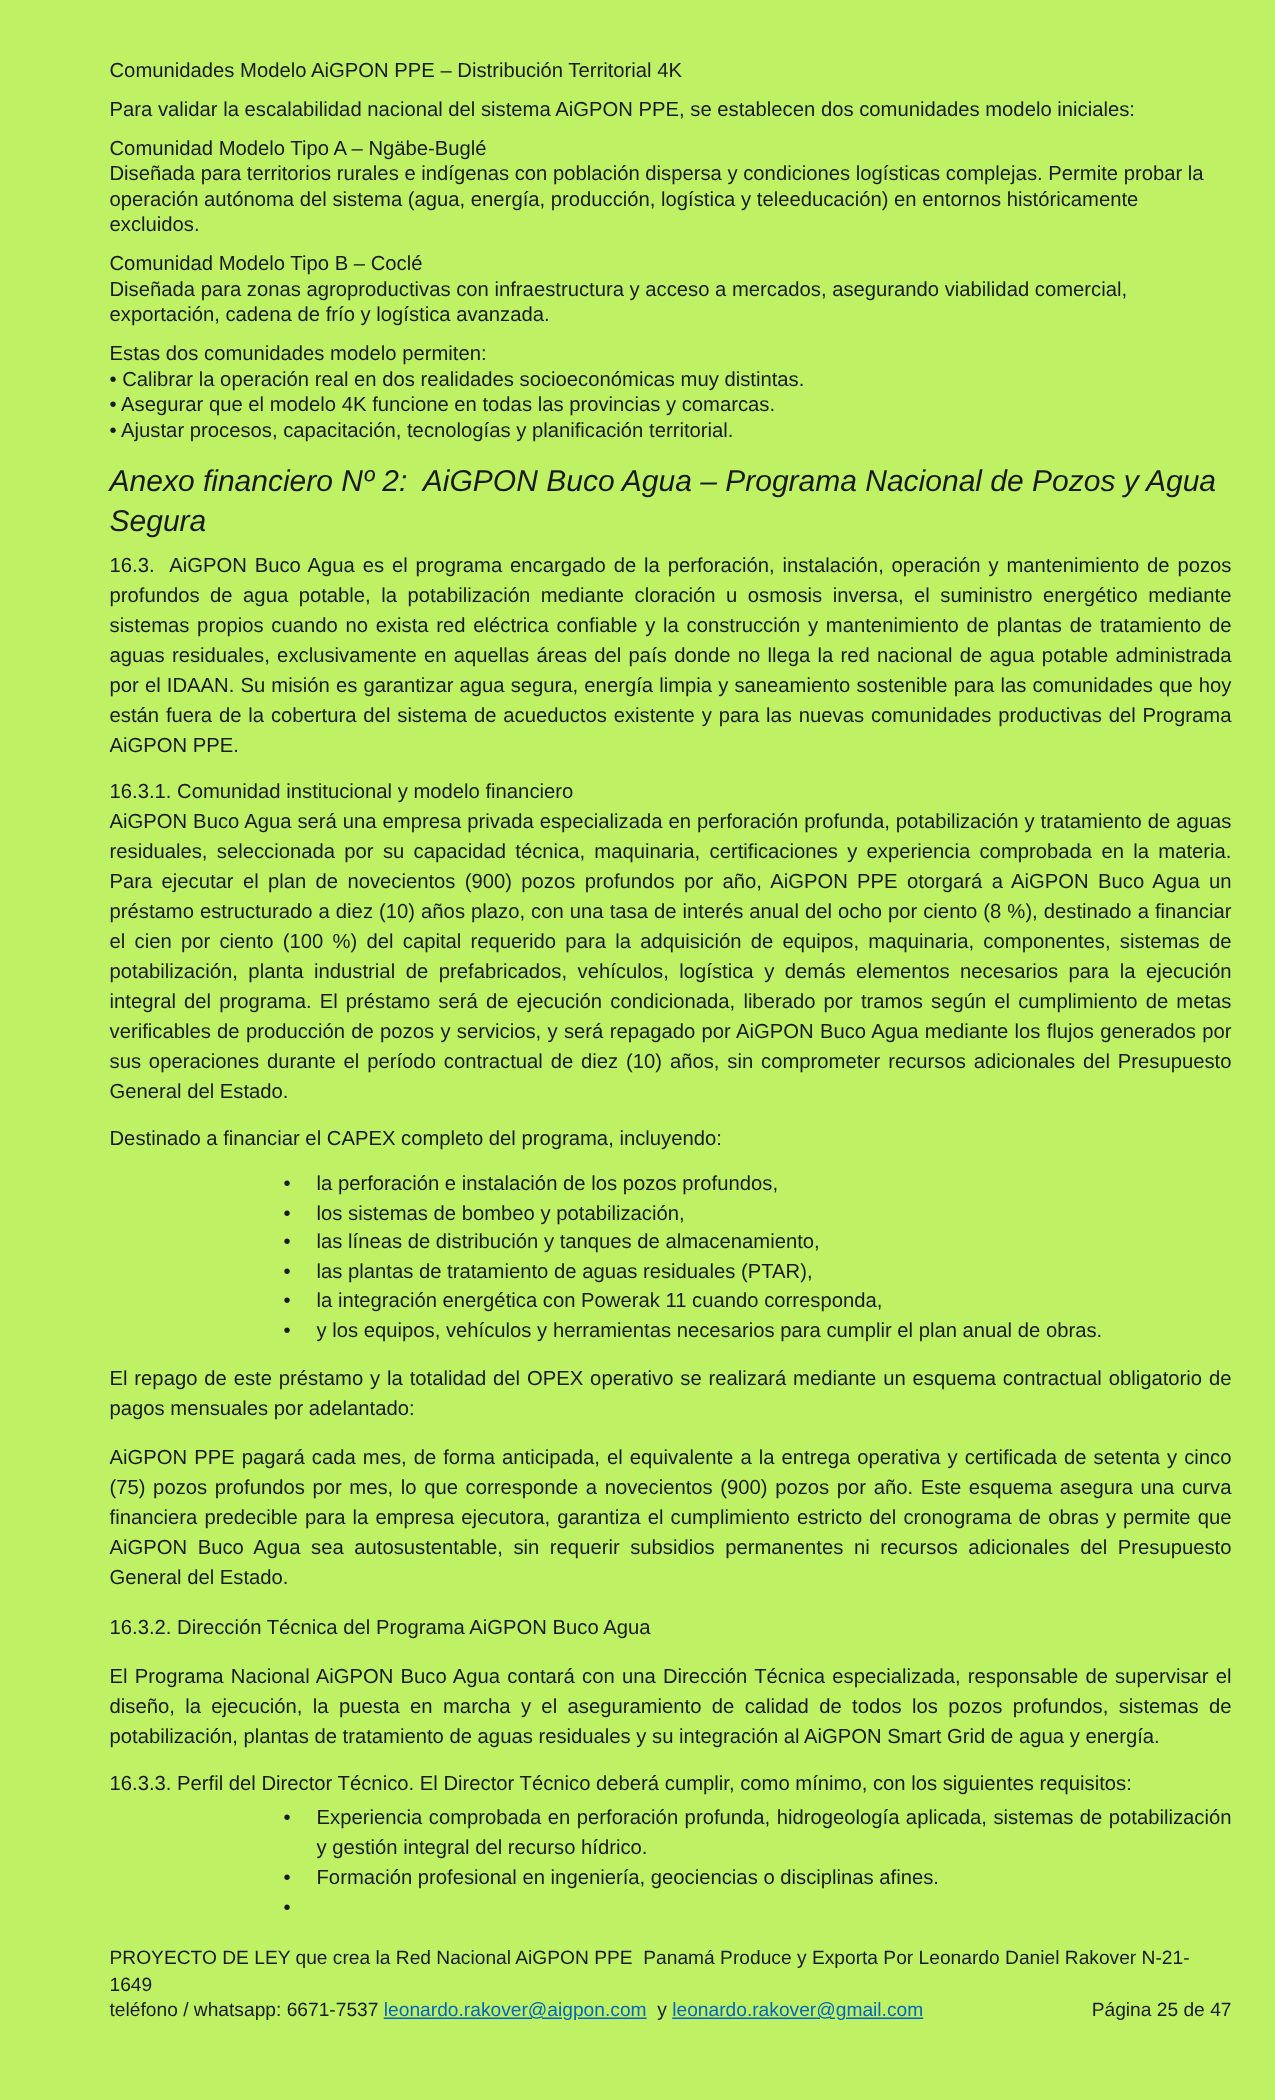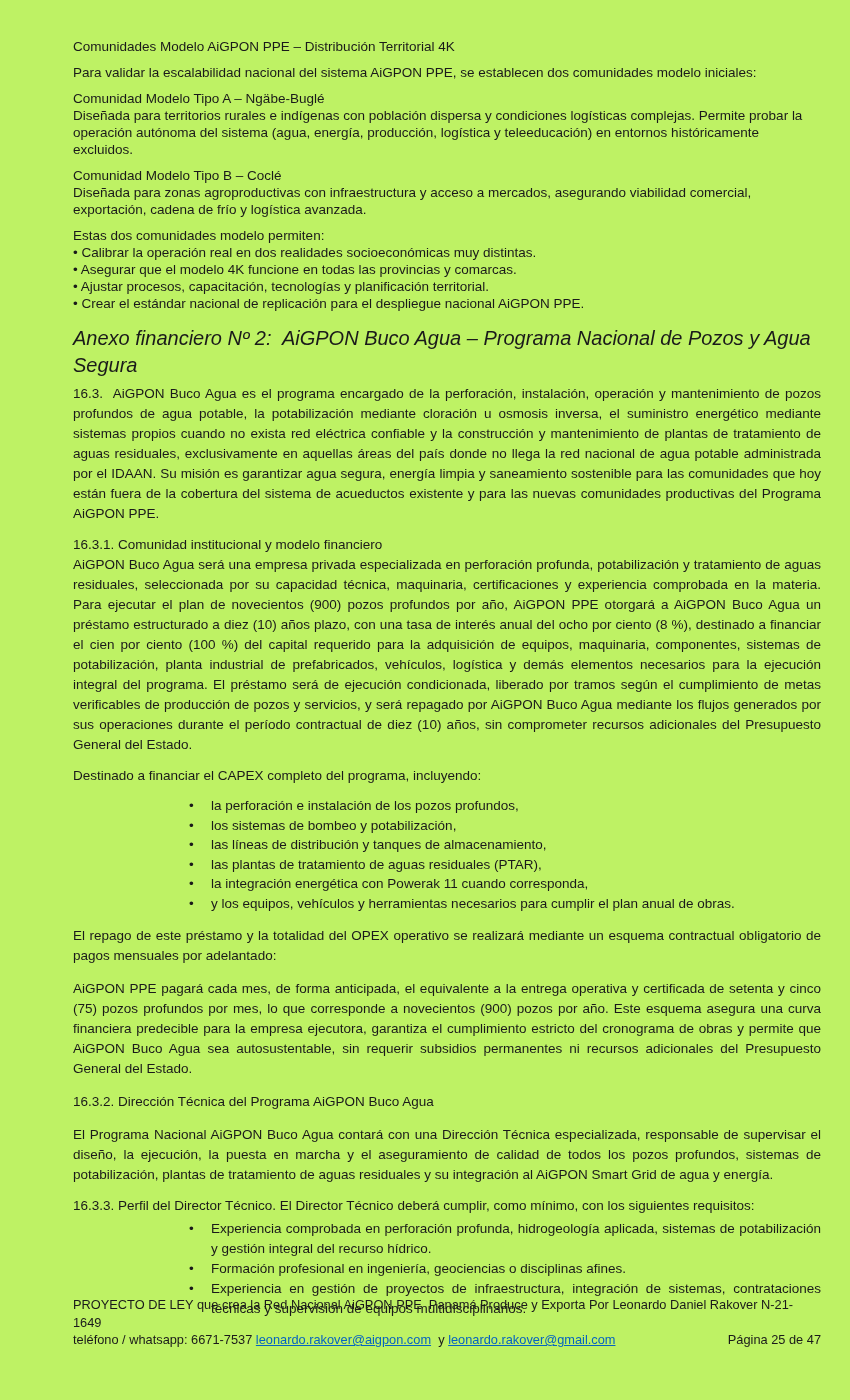--- a/index.html
+++ b/index.html
@@ -51,21 +51,20 @@
       </div>
       <div class="para tight" style="margin-top: 9px;">
         <div class="line">Comunidad Modelo Tipo B – Coclé</div>
         <div class="line">Diseñada para zonas agroproductivas con infraestructura y acceso a mercados, asegurando viabilidad comercial, exportación, cadena de frío y logística avanzada.</div>
       </div>
       <div class="para tight" style="margin-top: 9px;">
         <div class="line">Estas dos comunidades modelo permiten:</div>
         <div class="line">• Calibrar la operación real en dos realidades socioeconómicas muy distintas.</div>
         <div class="line">• Asegurar que el modelo 4K funcione en todas las provincias y comarcas.</div>
         <div class="line">• Ajustar procesos, capacitación, tecnologías y planificación territorial.</div>
-        <div class="line">• Crear el estándar nacional de replicación para el despliegue nacional AiGPON PPE.</div>
       </div>
       <div class="heading" style="margin-top: 13px;">Anexo financiero Nº 2:&nbsp; AiGPON Buco Agua – Programa Nacional de Pozos y Agua Segura</div>
       <div class="para justify" style="margin-top: 5px;">
         <div class="line">16.3.&nbsp; AiGPON Buco Agua es el programa encargado de la perforación, instalación, operación y mantenimiento de pozos profundos de agua potable, la potabilización mediante cloración u osmosis inversa, el suministro energético mediante sistemas propios cuando no exista red eléctrica confiable y la construcción y mantenimiento de plantas de tratamiento de aguas residuales, exclusivamente en aquellas áreas del país donde no llega la red nacional de agua potable administrada por el IDAAN. Su misión es garantizar agua segura, energía limpia y saneamiento sostenible para las comunidades que hoy están fuera de la cobertura del sistema de acueductos existente y para las nuevas comunidades productivas del Programa AiGPON PPE.</div>
       </div>
       <div class="para justify" style="margin-top: 11px;">
         <div class="line">16.3.1. Comunidad institucional y modelo financiero</div>
         <div class="line">AiGPON Buco Agua será una empresa privada especializada en perforación profunda, potabilización y tratamiento de aguas residuales, seleccionada por su capacidad técnica, maquinaria, certificaciones y experiencia comprobada en la materia. Para ejecutar el plan de novecientos (900) pozos profundos por año, AiGPON PPE otorgará a AiGPON Buco Agua un préstamo estructurado a diez (10) años plazo, con una tasa de interés anual del ocho por ciento (8 %), destinado a financiar el cien por ciento (100 %) del capital requerido para la adquisición de equipos, maquinaria, componentes, sistemas de potabilización, planta industrial de prefabricados, vehículos, logística y demás elementos necesarios para la ejecución integral del programa. El préstamo será de ejecución condicionada, liberado por tramos según el cumplimiento de metas verificables de producción de pozos y servicios, y será repagado por AiGPON Buco Agua mediante los flujos generados por sus operaciones durante el período contractual de diez (10) años, sin comprometer recursos adicionales del Presupuesto General del Estado.</div>
       </div>
       <div class="para" style="margin-top: 11px;">
@@ -116,21 +115,20 @@
         <div class="bullet-item">
           <span class="marker">•</span>
           <span class="btext">Experiencia comprobada en perforación profunda, hidrogeología aplicada, sistemas de potabilización y gestión integral del recurso hídrico.</span>
         </div>
         <div class="bullet-item">
           <span class="marker">•</span>
           <span class="btext">Formación profesional en ingeniería, geociencias o disciplinas afines.</span>
         </div>
         <div class="bullet-item">
           <span class="marker">•</span>
-          <span class="btext">Experiencia en gestión de proyectos de infraestructura, integración de sistemas, contrataciones técnicas y supervisión de equipos multidisciplinarios.</span>
         </div>
       </div>
     </div>
 
   <div class="footer">
     <div class="footer-line1">PROYECTO DE LEY que crea la Red Nacional AiGPON PPE&nbsp; Panamá Produce y Exporta Por Leonardo Daniel Rakover N-21-1649</div>
     <div class="footer-line2">
       <span class="contact"><span>teléfono / whatsapp: 6671-7537 </span><a href="#" class="link">leonardo.rakover@aigpon.com</a><span>&nbsp; y </span><a href="#" class="link">leonardo.rakover@gmail.com</a></span>
       <span class="page-indicator"><span class="">Página </span><span class="b">25</span><span class=""> de </span><span class="b">47</span></span>
     </div>

